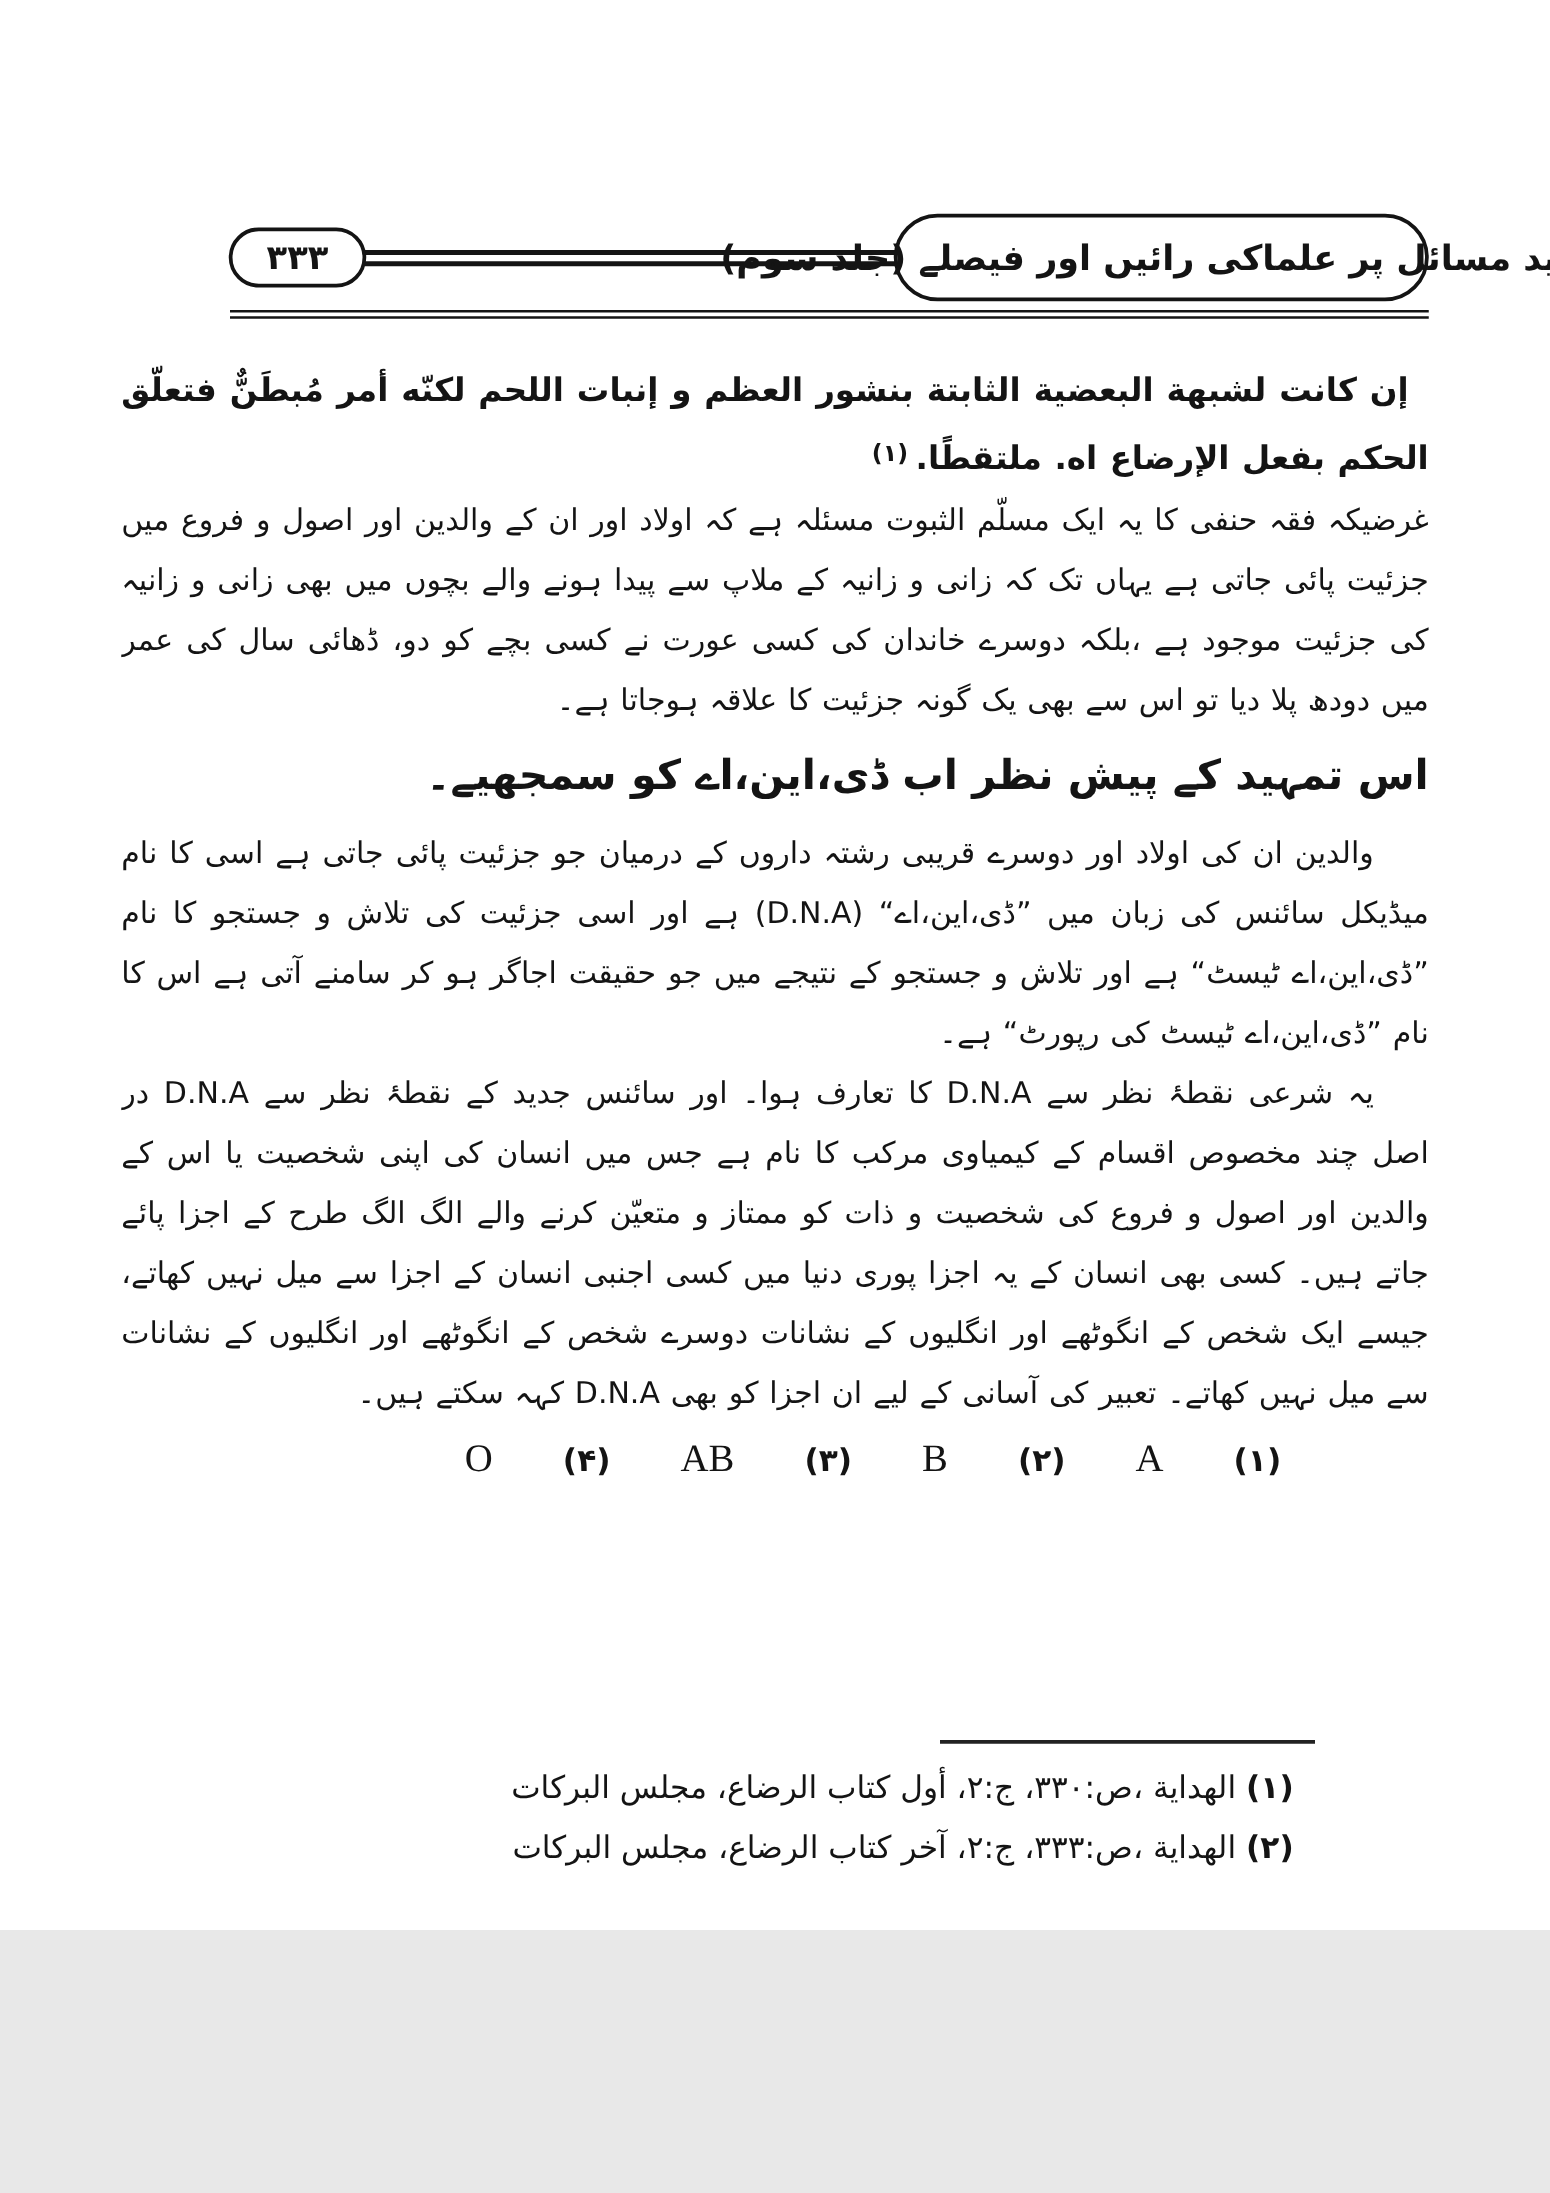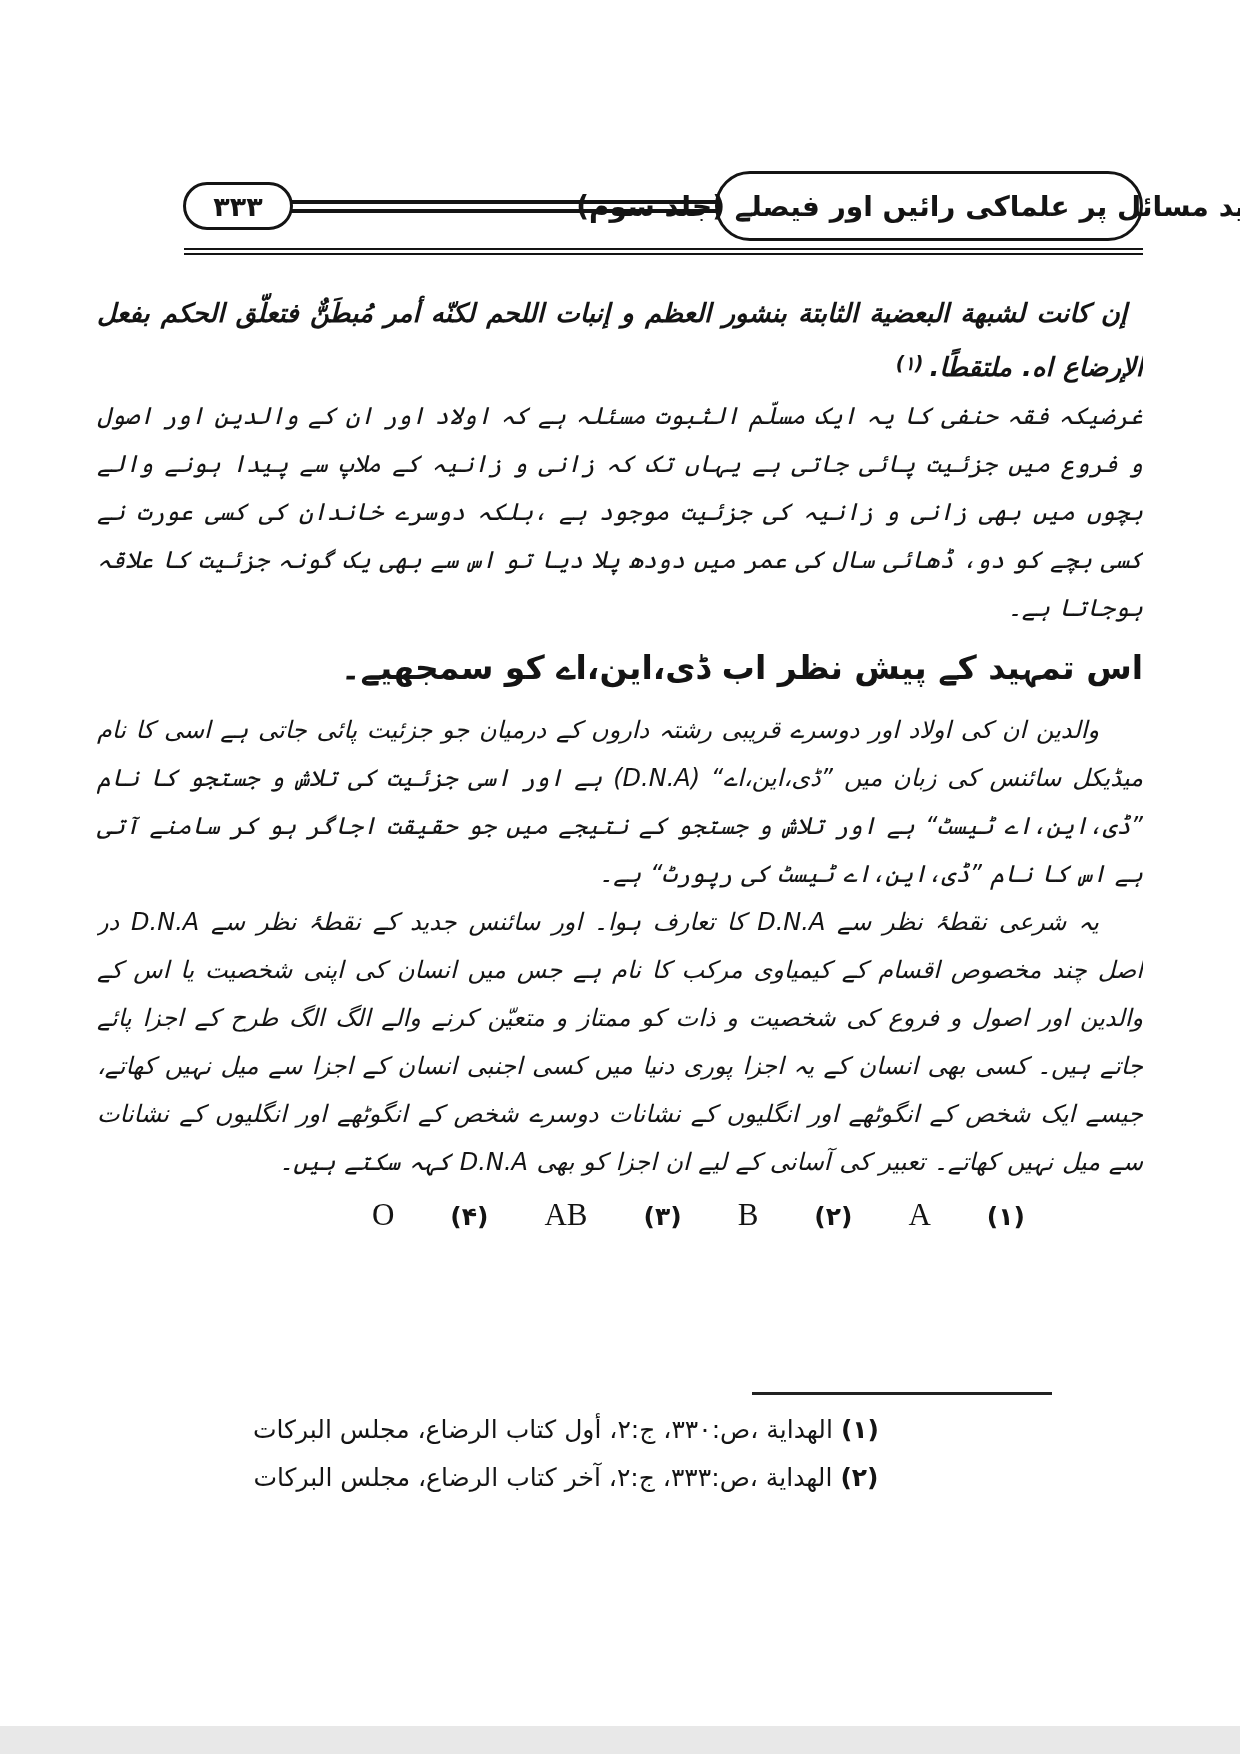--- a/index.html
+++ b/index.html
@@ -1,20 +1,20 @@
 <!DOCTYPE html>
 <html lang="ur"><head>
 <meta charset="utf-8">
 <style>
   * { margin: 0; padding: 0; box-sizing: border-box; }
   html, body { background: #e8e8e8; }
   .page {
     position: relative;
     width: 1240px;
-    height: 1726px;
+    height: 1544px;
     margin: 0 auto;
     background: #ffffff;
     color: #141414;
     font-family: "DejaVu Sans", sans-serif;
     overflow: hidden;
   }
 
   
   .page-header {
     position: absolute;
@@ -69,21 +69,20 @@
     height: 1102px;
     direction: rtl;
     overflow: hidden;
   }
   .para {
     font-size: 24px;
     line-height: 48px;
     text-align: justify;
     text-indent: 44px;
     word-spacing: 1px;
-    font-style: italic;
   }
   .para.flush { text-indent: 0; }
   .para.arabic {
     font-weight: bold;
     font-size: 26px;
     line-height: 50px;
     text-indent: 16px;
   }
   .fn-ref {
     font-size: 19px;
@@ -113,21 +112,21 @@
     position: absolute;
     top: 1392px; left: 97px; right: 97px;
     direction: rtl;
   }
   .fn-rule {
     width: 300px; height: 3px;
     background: #222;
     margin: 0 91px 12px auto;
   }
   .footnote {
-    text-align: center;
+    text-align: right;
     margin: 0 108px 2px 0;
     font-size: 25px;
     line-height: 46px;
     font-weight: 500;
   }
   .fn-marker { font-weight: bold; margin-left: 8px; }
 </style>
 </head>
 <body>
 

